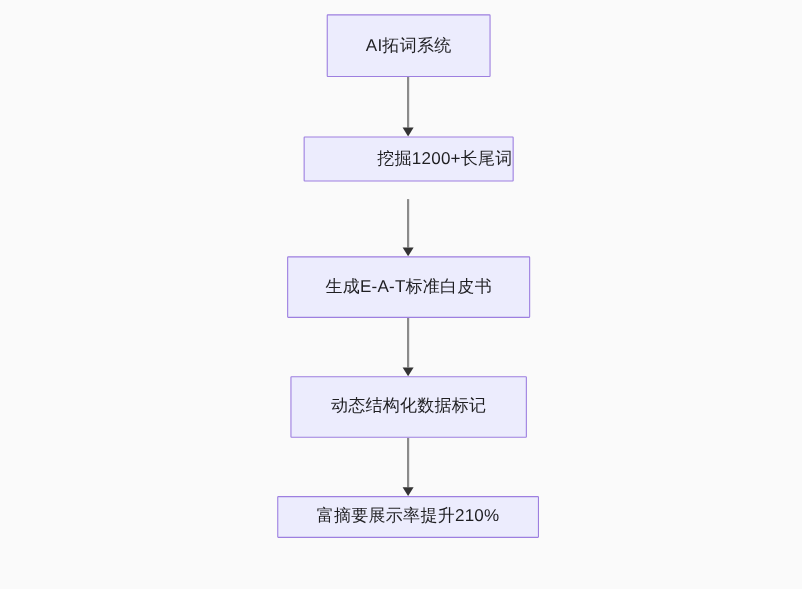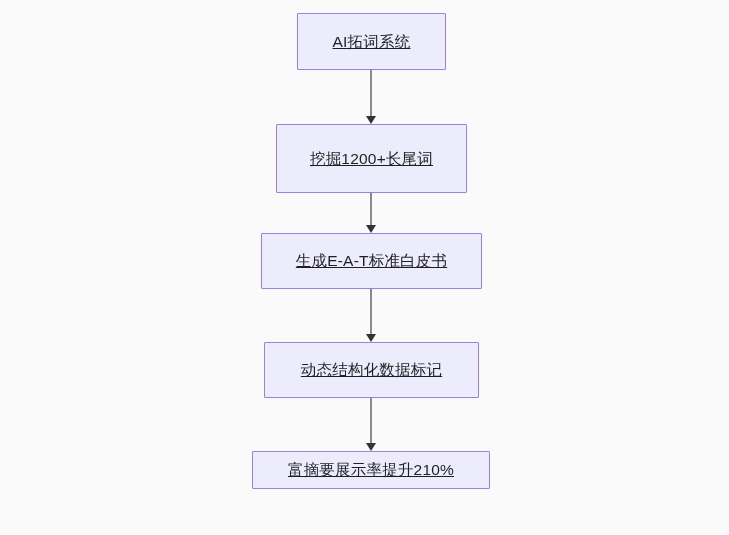--- a/index.html
+++ b/index.html
@@ -25,21 +25,20 @@
     border: 1.6px solid #9d7fe0;
     border-radius: 1px;
     display: flex;
     align-items: center;
     justify-content: center;
     color: #1f1f22;
     font-size: 15.5px;
     line-height: 1;
     letter-spacing: 0.2px;
     white-space: nowrap;
-    text-decoration: underline;
   }
   .node-label {
     display: block;
   }
   .edge {
     position: absolute;
     width: 0;
     height: 0;
   }
   .edge-line {
@@ -78,21 +77,21 @@
 
   <div class="edge">
     <div class="edge-line" style="left:370.1px; top:398px; height:45px;"></div>
     <div class="edge-head" style="left:365.5px; top:443px;"></div>
   </div>
 
   <div class="node" style="left:297px; top:13px; width:149px; height:57px;">
     <span class="node-label">AI拓词系统</span>
   </div>
 
-  <div class="node" style="left:276px; top:124px; width:191px; height:69px;">
+  <div class="node" style="left:276px; top:124px; width:191px; height:41px;justify-content:flex-end;">
     <span class="node-label">挖掘1200+长尾词</span>
   </div>
 
   <div class="node" style="left:264px; top:342px; width:215px; height:56px;">
     <span class="node-label">动态结构化数据标记</span>
   </div>
 
   <div class="node" style="left:261px; top:233px; width:221px; height:56px;">
     <span class="node-label">生成E-A-T标准白皮书</span>
   </div>

